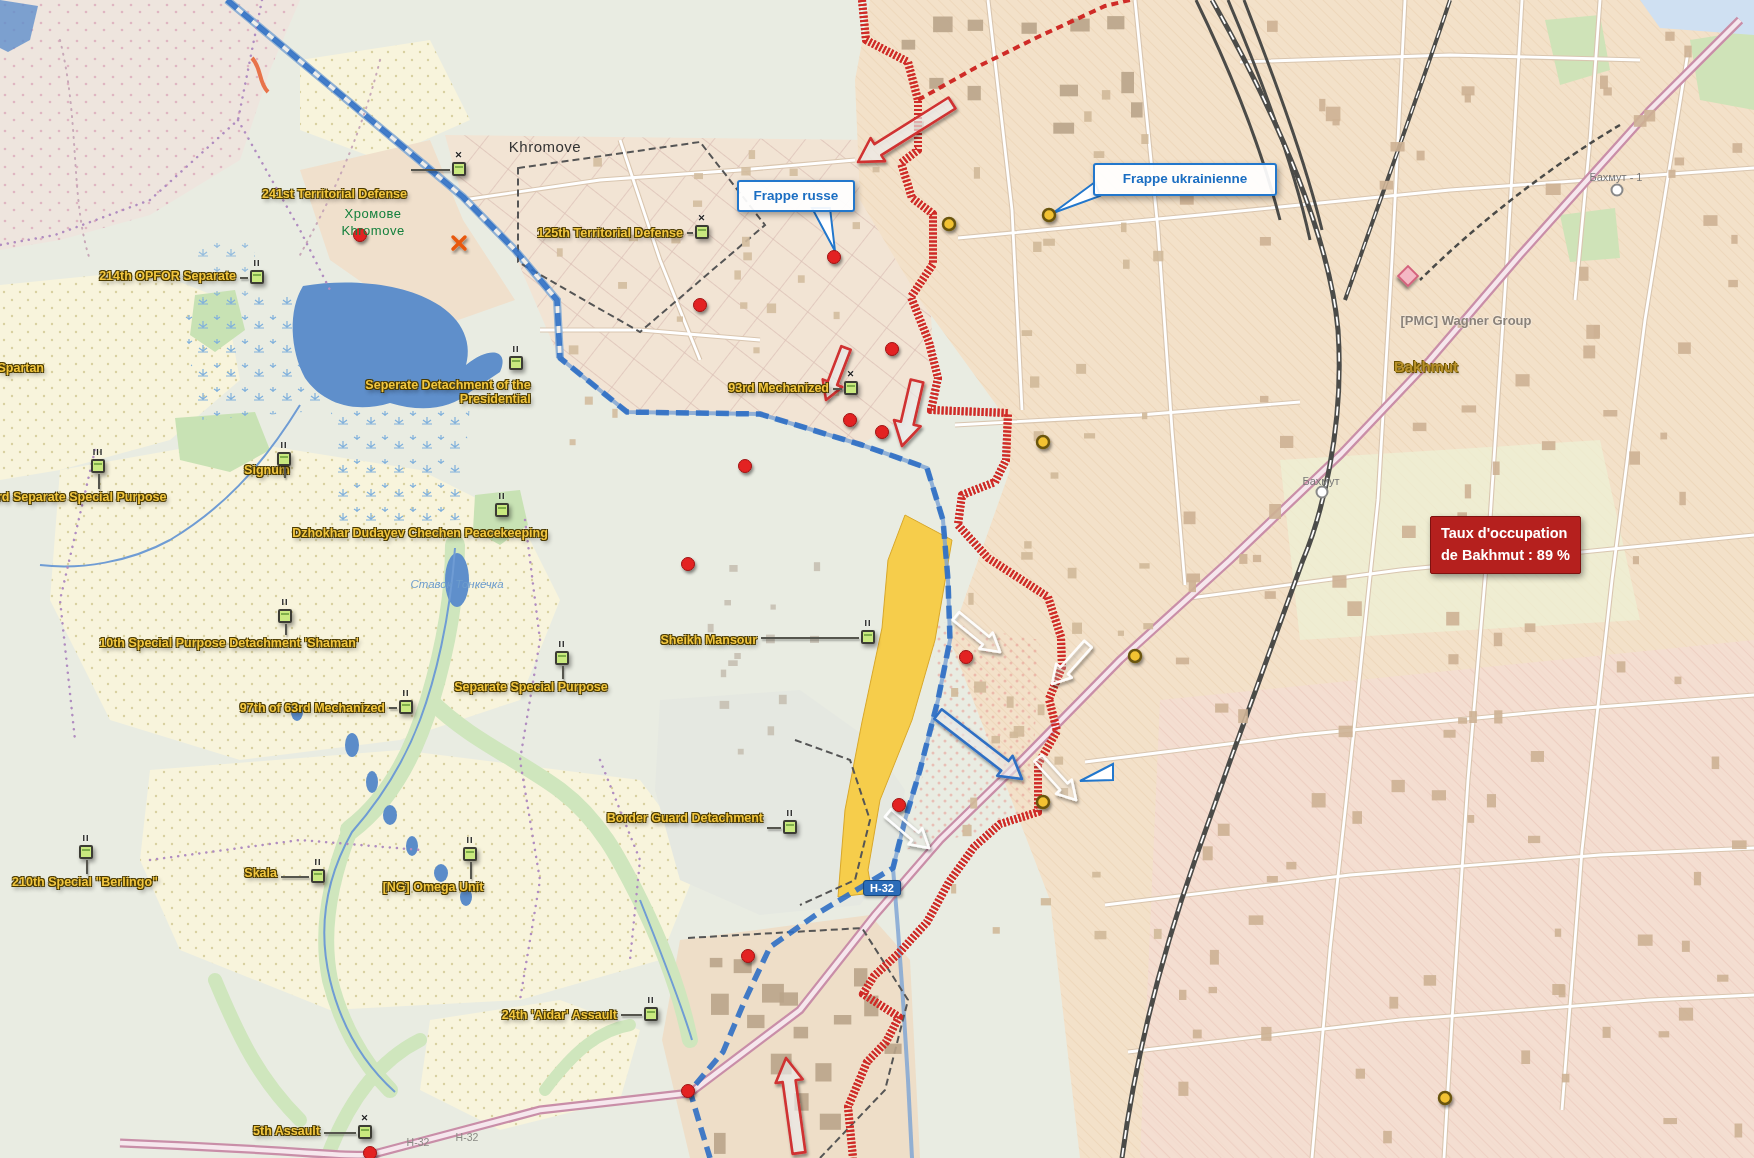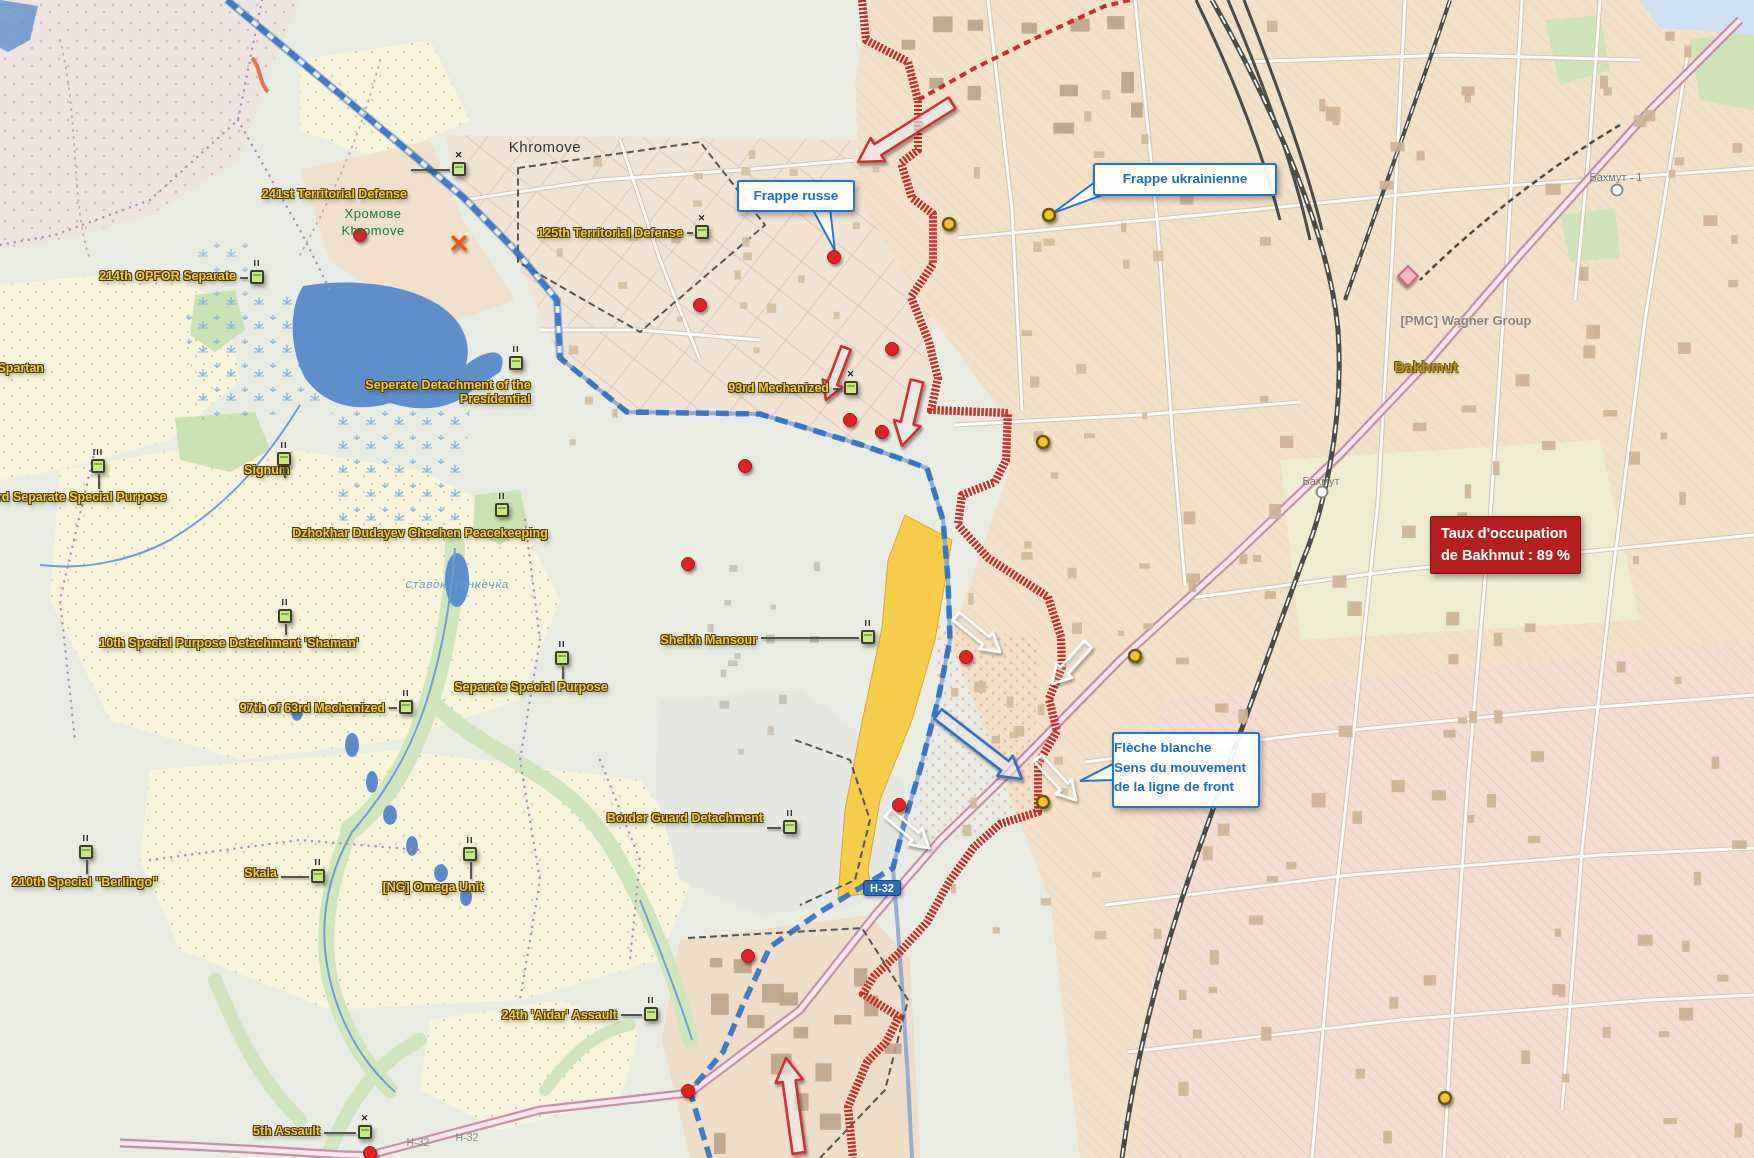--- a/index.html
+++ b/index.html
@@ -508,21 +508,21 @@
 </svg>
 
 <div class="overlay" id="labels-layer">
       <div class="pl town" style="left: 545px; top: 146px;">Khromove</div>
       <div class="pl ghost" style="left: 373px; top: 213px;">Хромове</div>
       <div class="pl ghost" style="left: 373px; top: 230px;">Khromove</div>
       <div class="pl poi" style="left: 1466px; top: 320px;">[PMC] Wagner Group</div>
       <div class="pl city" style="left: 1426px; top: 366px;">Bakhmut</div>
       <div class="pl station" style="left: 1616px; top: 177px;">Бахмут - 1</div>
       <div class="pl station" style="left: 1321px; top: 481px;">Бахмут</div>
-      <div class="pl water" style="left: 457px; top: 584px; font-family: Liberation Mono, monospace;">Ставок Тонкечка</div>
+      <div class="pl water" style="left: 457px; top: 584px;">Ставок Тонкечка</div>
       <div class="pl roadref" style="left: 391px; top: 1142px;">Н-32</div>
       <div class="pl roadref" style="left: 440px; top: 1137px;">Н-32</div>
       <div class="unit-label" style="left: 407px; top: 170px; transform: translate(-100%, -50%); margin-top: 24px;">
         <div>241st Territorial Defense</div>
       </div>
       <div class="unit-icon" style="left: 452px; top: 162px;">
         <i></i>
       </div>
       <div class="echelon" style="left: 459px; top: 160px;">✕</div>
       <div class="conn" style="left: 411px; width: 39px; top: 169px;"></div>
@@ -663,25 +663,20 @@
       <div class="conn" style="left: 833px; width: 9px; top: 388px;"></div>
       <div class="unit-label" style="left: 44px; top: 368px; transform: translate(-100%, -50%);">
         <div>Spartan</div>
       </div>
     </div>
 
 <div class="callout" id="box-frappe-russe" style="text-align: center; left: 737px; top: 180px; width: 118px; min-height: 30px;"><span>Frappe russe</span></div>
 
 <div class="callout" id="box-frappe-ukr" style="text-align: center; left: 1093px; top: 163px; width: 184px; min-height: 33px;"><span>Frappe ukrainienne</span></div>
 
-<div class="callout" id="box-fleche" style="left: 1112px; top: 732px; width: 148px; min-height: 76px;">
-  <div>Flèche blanche</div>
-  <div>Sens du mouvement</div>
-  <div>de la ligne de front</div>
-</div>
 
 <div class="redbox" id="box-occupation" style="left: 1430px; top: 516px;">
   <div>Taux d'occupation</div>
   <div>de Bakhmut : 89 %</div>
 </div>
 
 <div class="road-badge" id="h32-badge" style="left: 882px; top: 888px;">H-32</div>
 </div>
 
 </body></html>

